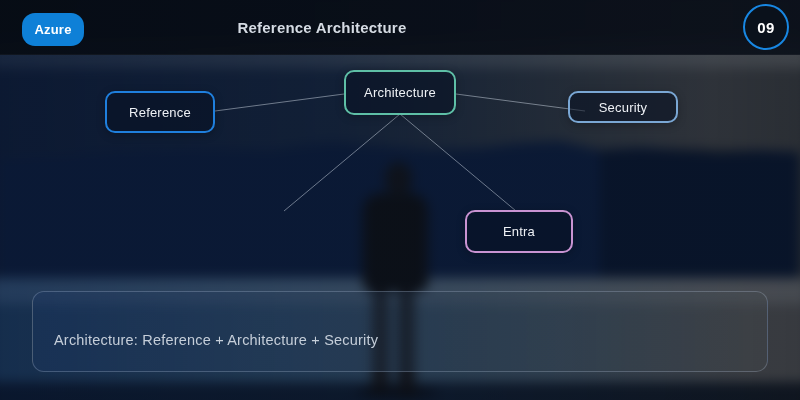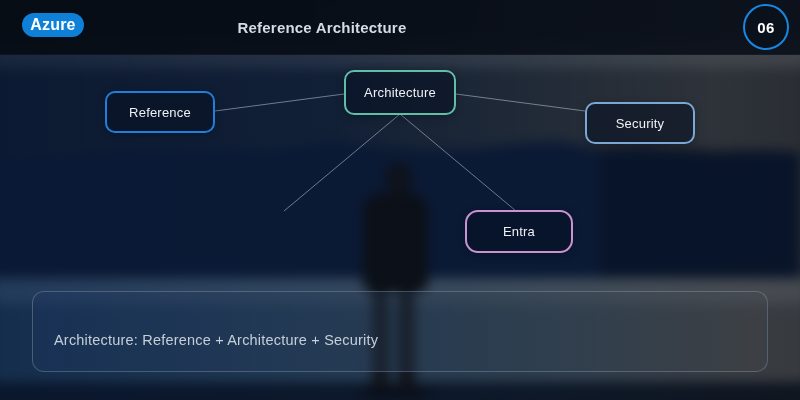--- a/index.html
+++ b/index.html
@@ -49,23 +49,23 @@
     background:linear-gradient(90deg,rgba(9,16,32,0.30) 0%,rgba(10,15,24,0.26) 100%);
   }
 
   
   .header{
     position:absolute;left:0;top:0;width:800px;height:54px;
     background:linear-gradient(90deg,rgba(6,11,19,0.94) 0%,rgba(9,14,24,0.92) 100%);
     border-bottom:1px solid rgba(255,255,255,0.04);
   }
   .azure-btn{
-    position:absolute;left:22px;top:13px;width:62px;height:24px;border-radius:13px;
+    position:absolute;left:22px;top:13px;width:62px;height:33px;border-radius:13px;
     background:#0e80d7;border:none;
-    color:#ffffff;font-size:16px;font-weight:700;letter-spacing:0.2px;
+    color:#ffffff;font-size:13px;font-weight:700;letter-spacing:0.2px;
     display:flex;align-items:center;justify-content:center;cursor:pointer;
     font-family:"Liberation Sans", sans-serif;
   }
   .title{
     position:absolute;left:0;top:0;width:644px;height:54px;
     display:flex;align-items:center;justify-content:center;
     color:#d5dbe3;font-size:15px;font-weight:600;letter-spacing:0.2px;
     pointer-events:none;
   }
   .counter{
@@ -80,21 +80,21 @@
   .edge{stroke:rgba(205,215,228,0.5);stroke-width:1;}
   .node{
     position:absolute;box-sizing:border-box;border:2px solid #888;border-radius:10px;
     background:rgba(8,16,34,0.55);
     display:flex;align-items:center;justify-content:center;cursor:pointer;
     box-shadow:0 2px 8px rgba(0,0,0,0.25);
   }
   .node-label{color:#eef1f5;font-size:13px;letter-spacing:0.2px;}
   .node-architecture{left:344px;top:70px;width:112px;height:45px;}
   .node-reference{left:105px;top:91px;width:110px;height:42px;}
-  .node-security{left:585px;top:91px;width:110px;height:42px;margin-top:11px;}
+  .node-security{left:568px;top:91px;width:110px;height:32px;}
   .node-identity{left:227px;top:210px;width:106px;height:43px;}
   .node-entra{left:465px;top:210px;width:108px;height:43px;}
 
   
   .footer-panel{
     position:absolute;left:32px;top:291px;width:736px;height:81px;box-sizing:border-box;
     border:1px solid rgba(195,210,230,0.26);border-radius:12px;
     background:linear-gradient(90deg,rgba(28,55,100,0.34) 0%,rgba(45,62,80,0.30) 60%,rgba(70,76,80,0.28) 100%);
     display:flex;align-items:center;
     padding:16px 0 0 21px;
@@ -138,27 +138,27 @@
 
   <div class="node node-reference" style="border-color: rgb(31, 127, 221);">
     <span class="node-label">Reference</span>
   </div>
   <div class="node node-architecture" style="border-color: rgb(94, 191, 166);">
     <span class="node-label">Architecture</span>
   </div>
   <div class="node node-security" style="border-color: rgb(122, 167, 212);">
     <span class="node-label">Security</span>
   </div>
-  <div class="node node-entra" style="border-color: rgb(201, 147, 210); border-radius: 13px;">
+  <div class="node node-entra" style="border-color: rgb(201, 147, 210);">
     <span class="node-label">Entra</span>
   </div>
 
   <div class="header">
     <button class="azure-btn">Azure</button>
     <div class="title">Reference Architecture</div>
-    <div class="counter">06</div>
+    <div class="counter">09</div>
   </div>
 
   <div class="footer-panel">
     <span class="footer-text">Architecture: Reference + Architecture + Security</span>
   </div>
 
 </div>
 
 </body></html>

